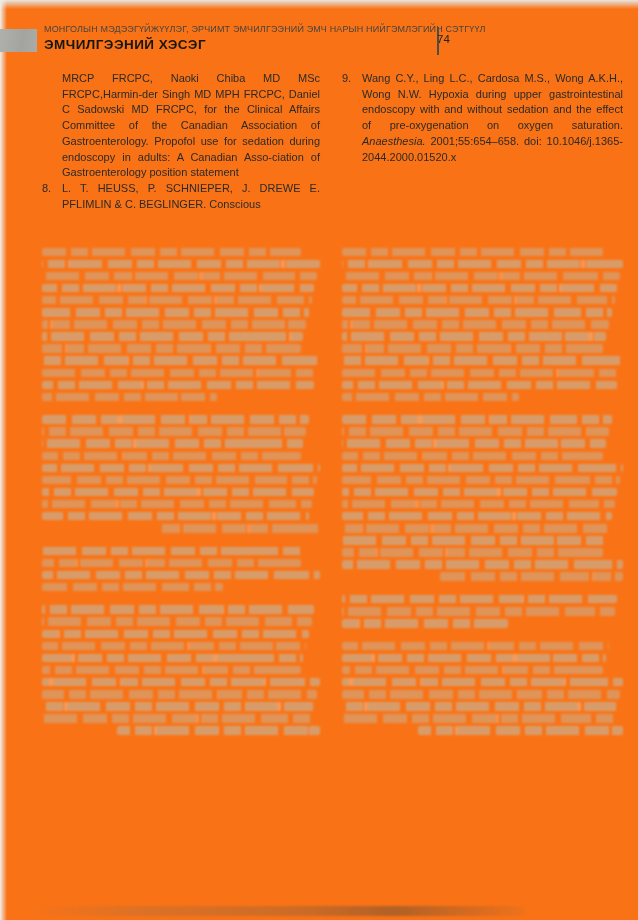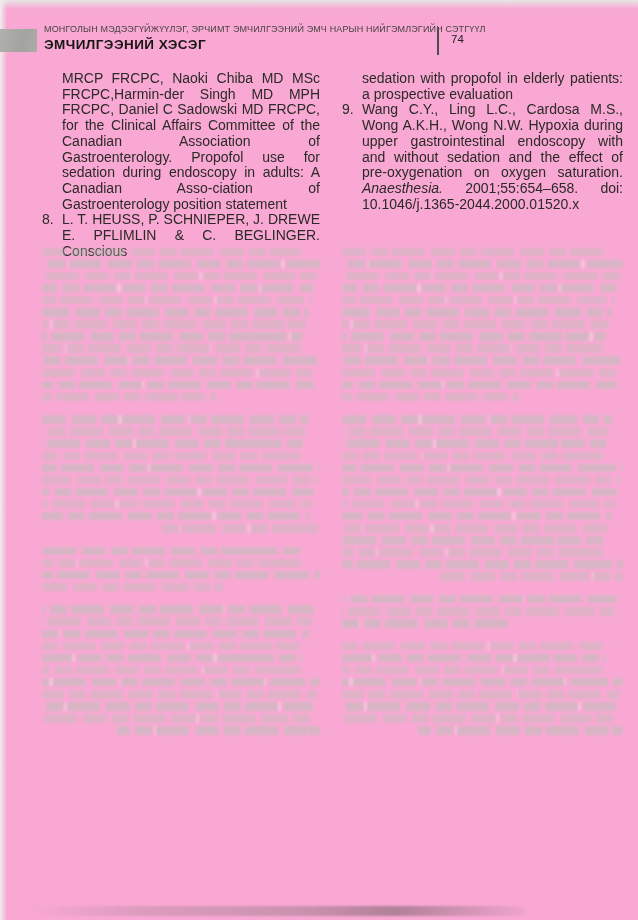--- a/index.html
+++ b/index.html
@@ -4,21 +4,21 @@
 <style>
   html,body{margin:0;padding:0;}
   body{
     width:638px;height:920px;
     background:#f4f4f2;
     font-family:"Liberation Sans","DejaVu Sans",sans-serif;
     -webkit-font-smoothing:antialiased;
   }
   .page{
     position:relative;width:638px;height:920px;overflow:hidden;
-    background:#f9a8d4;color:#2b2a26;
+    background:#f97316;color:#2b2a26;
   }
   
   .scan-edge-top{
     position:absolute;left:0;top:0;right:0;height:9px;
     background:linear-gradient(#e6e6e4,rgba(251,251,249,0));
   }
   .scan-edge-left{
     position:absolute;left:0;top:0;bottom:0;width:7px;
     background:linear-gradient(90deg,#efefed,rgba(251,251,249,0));
   }
@@ -34,25 +34,25 @@
   }
   .section-title{
     position:absolute;left:44px;top:37px;
     font-size:13.5px;font-weight:bold;color:#161613;letter-spacing:.45px;
   }
   .pagenum-divider{
     position:absolute;left:437px;top:27px;width:1.5px;height:28px;
     background:#4c4c48;
   }
   .page-num{
-    position:absolute;left:451px;top:33px;
+    position:absolute;left:437px;top:33px;
     font-size:11.5px;color:#23221f;text-align:right;
   }
   
-  .col{position:absolute;top:71px;font-size:14px;line-height:15.7px;color:#2b2a26;}
+  .col{position:absolute;top:71px;font-size:11px;line-height:15.7px;color:#2b2a26;}
   .col-left{left:42px;width:278px;}
   .col-right{left:342px;width:281px;}
   .ref{display:flex;}
   .ref-num{flex:0 0 20px;width:20px;}
   .ref-text{flex:1;text-align:justify;text-justify:inter-word;}
   .italic{font-style:italic;}
   
   .bleed{position:absolute;top:244px;}
   .bleed-left{left:42px;width:278px;}
   .bleed-right{left:342px;width:281px;}
@@ -89,24 +89,20 @@
       <span class="ref-num"></span>
       <div class="ref-text">MRCP FRCPC, Naoki Chiba MD MSc FRCPC,Harmin-der Singh MD MPH FRCPC, Daniel C Sadowski MD FRCPC, for the Clinical Affairs Committee of the Canadian Association of Gastroenterology. Propofol use for sedation during endoscopy in adults: A Canadian Asso-ciation of Gastroenterology position statement</div>
     </div>
     <div class="ref">
       <span class="ref-num">8.</span>
       <div class="ref-text">L. T. HEUSS, P. SCHNIEPER, J. DREWE E. PFLIMLIN &amp; C. BEGLINGER. Conscious</div>
     </div>
   </section>
 
   <section class="col col-right">
-    <div class="ref">
-      <span class="ref-num"></span>
-      <div class="ref-text">sedation with propofol in elderly patients: a prospective evaluation</div>
-    </div>
     <div class="ref">
       <span class="ref-num">9.</span>
       <div class="ref-text"><span>Wang C.Y., Ling L.C., Cardosa M.S., Wong A.K.H., Wong N.W. Hypoxia during upper gastrointestinal endoscopy with and without sedation and the effect of pre-oxygenation on oxygen saturation. </span><span class="italic">Anaesthesia.</span><span> 2001;55:654–658. doi: 10.1046/j.1365-2044.2000.01520.x</span></div>
     </div>
   </section>
 
   <div class="bleed bleed-left" id="bleed-left">
       <div class="bt-group">
         <div class="bt-line" style="width: 93%; background-position: 0px 0px, 0px 0px; opacity: 0.42;"></div>
         <div class="bt-line" style="width: 100%; background-position: -23px 0px, -11px 0px; opacity: 0.53;"></div>

